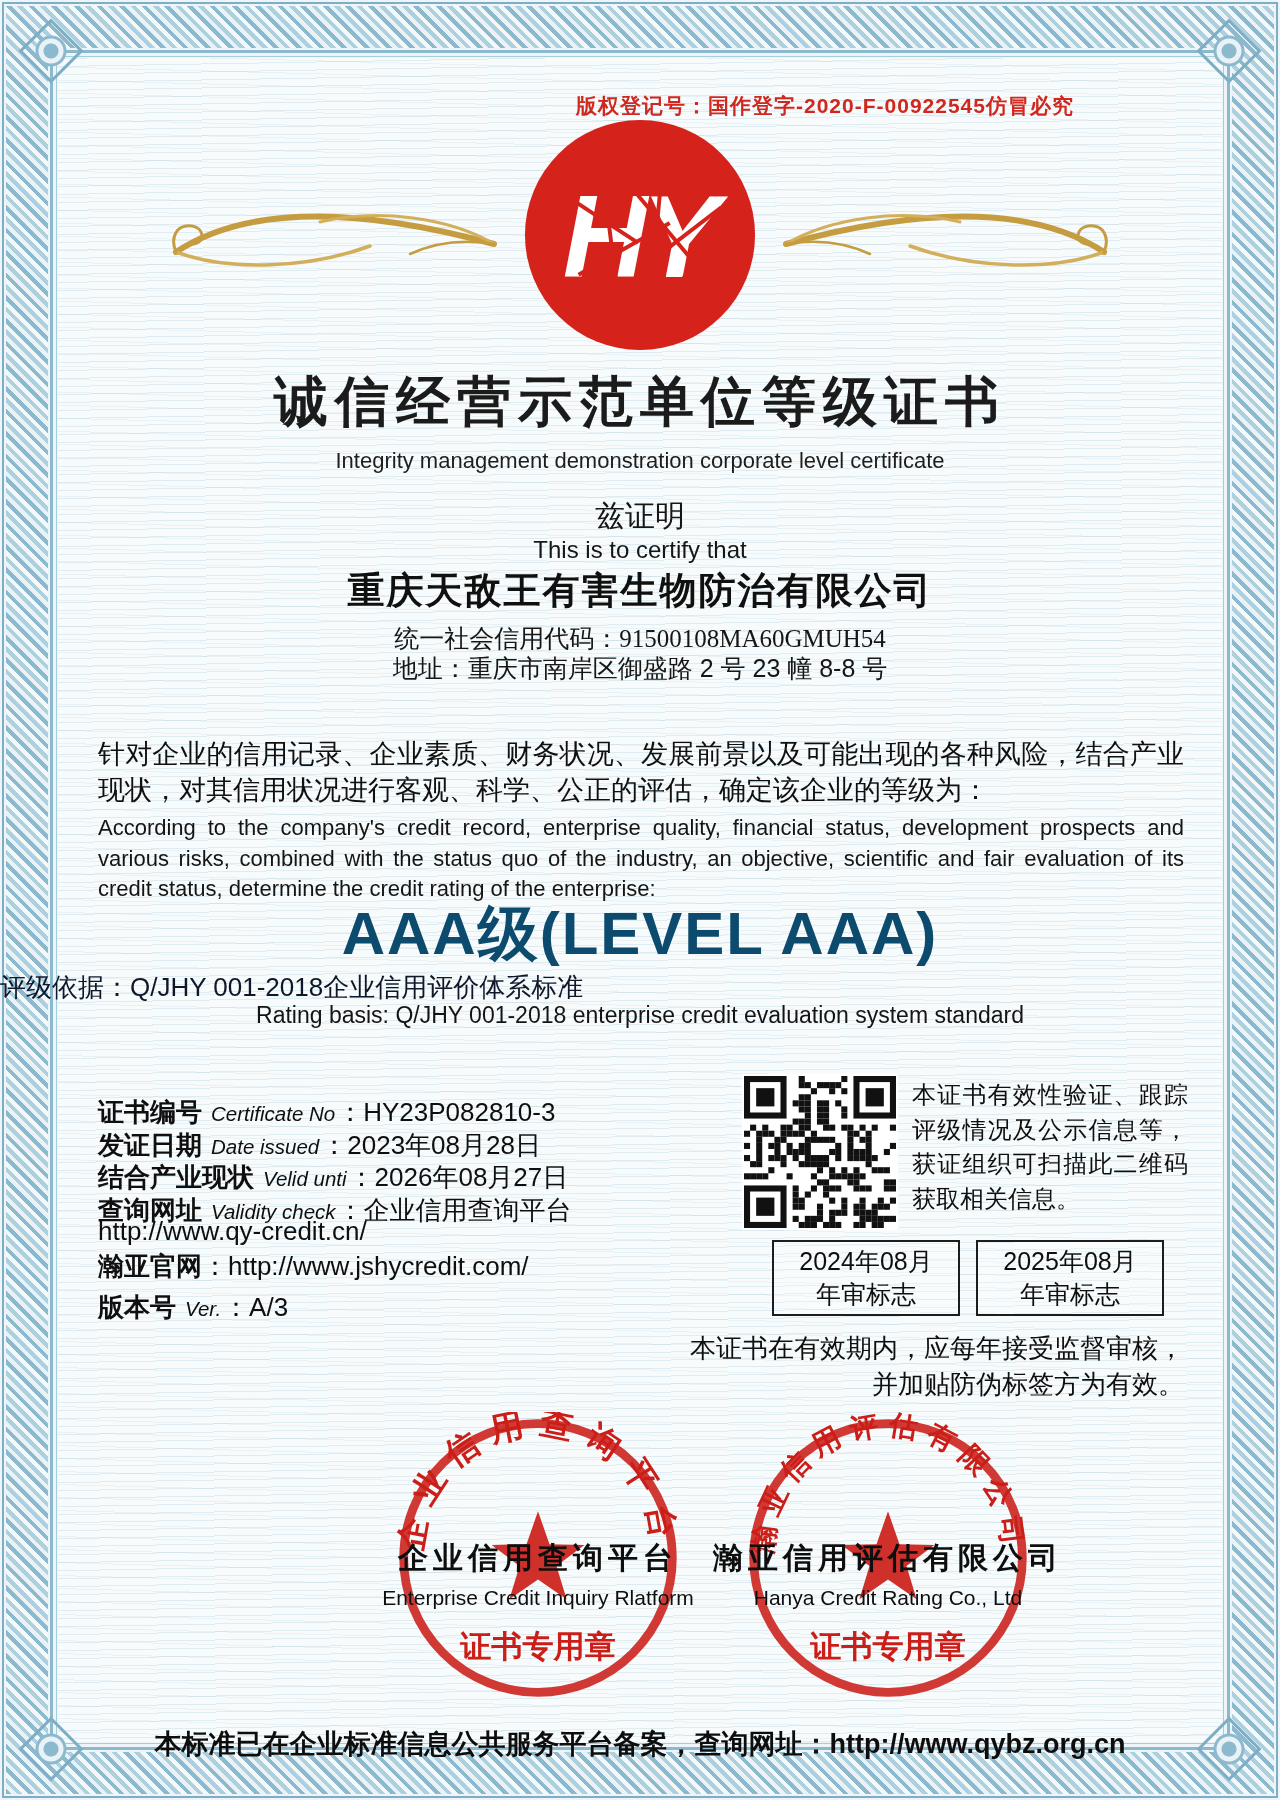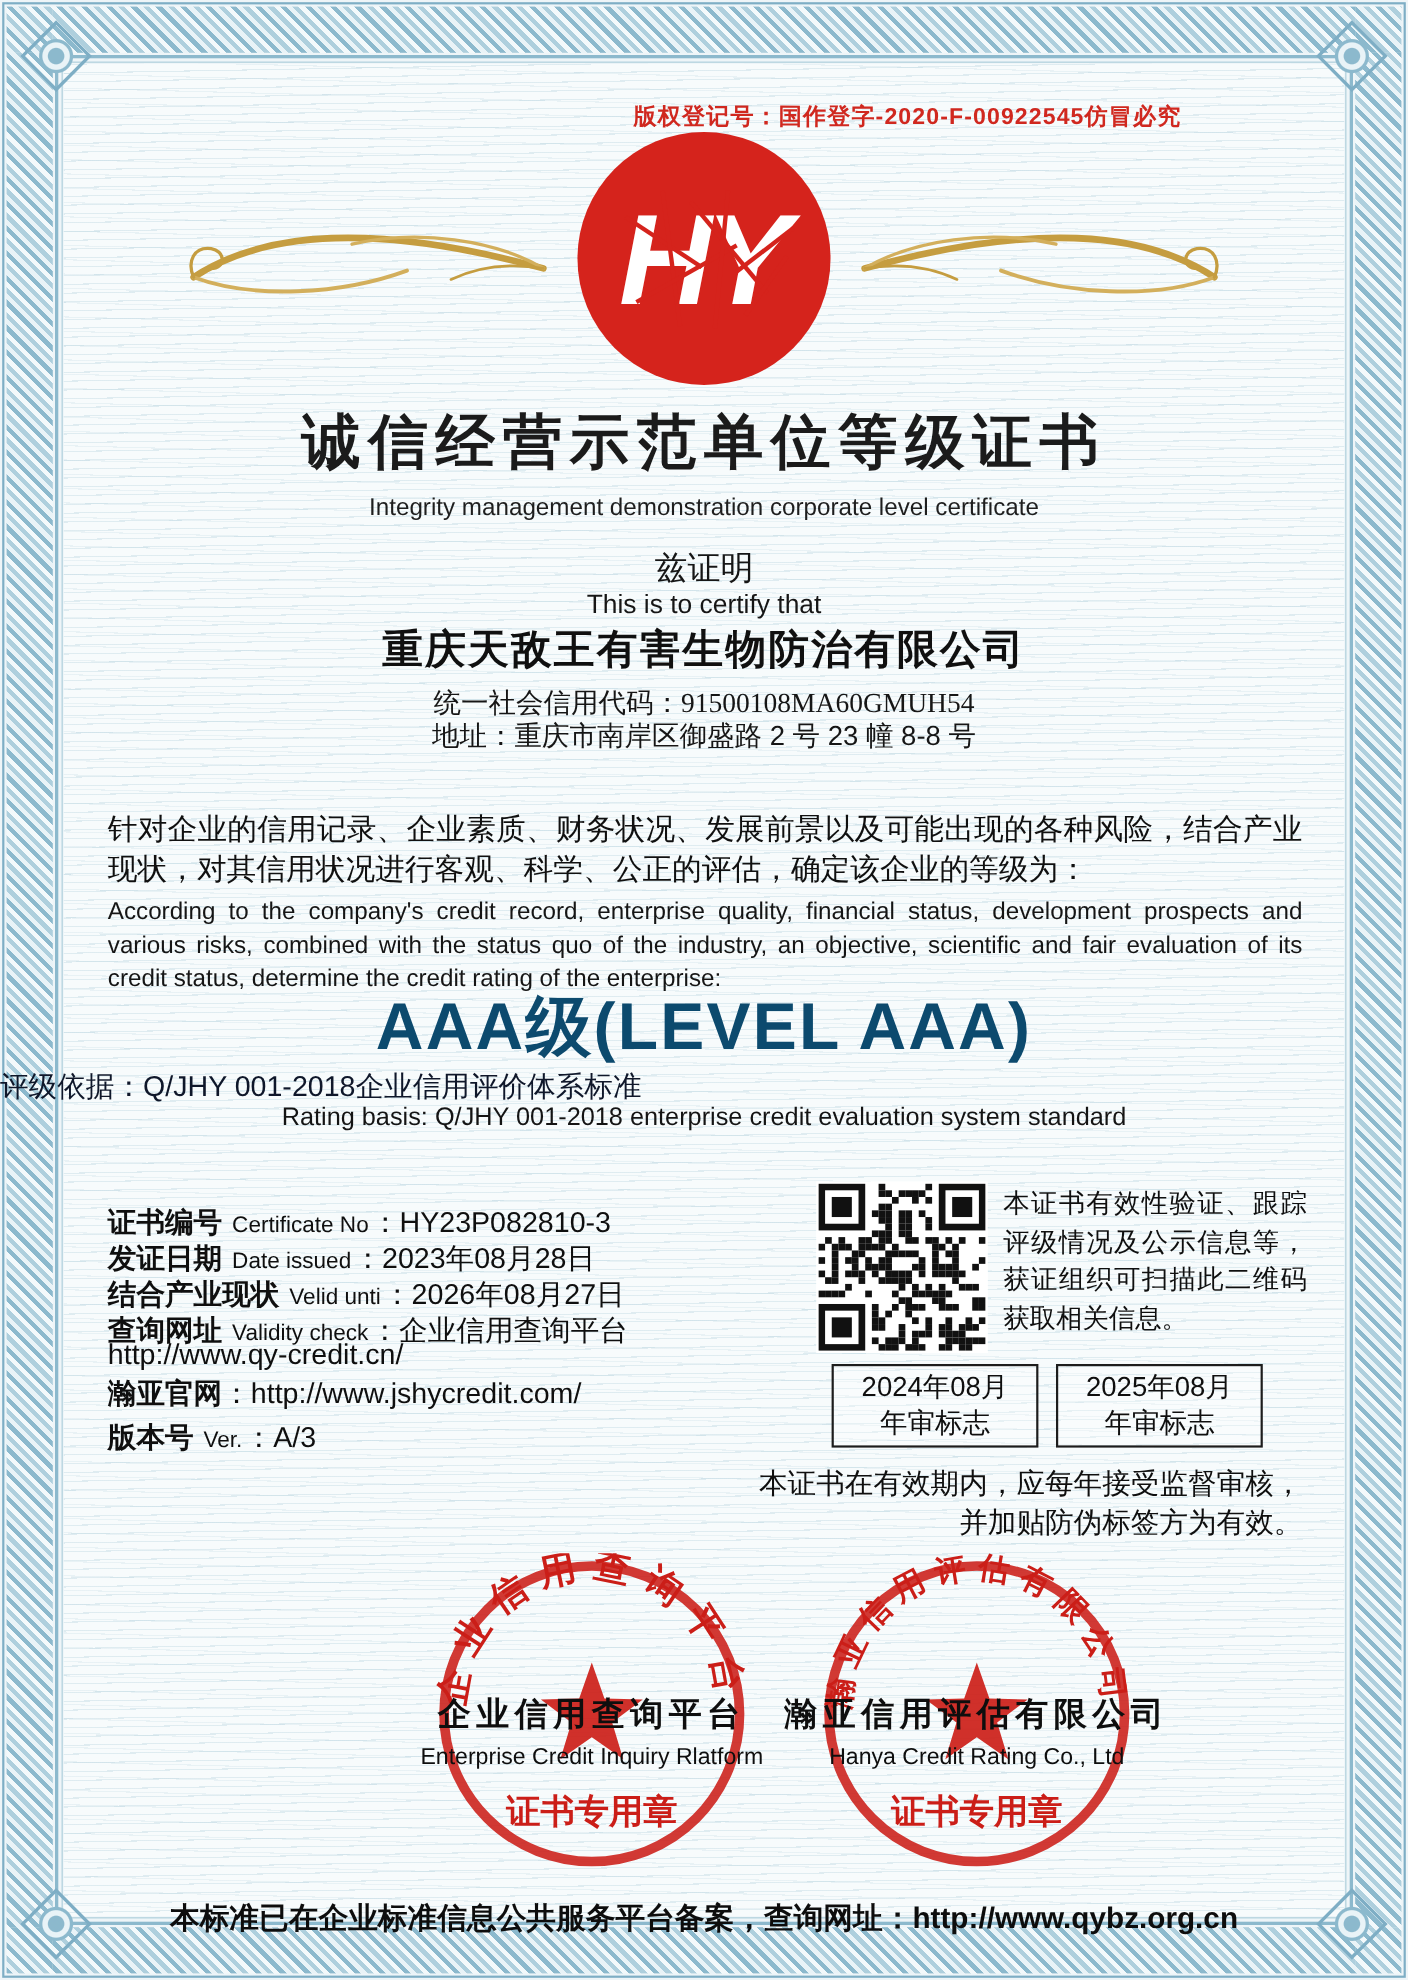--- a/index.html
+++ b/index.html
@@ -43,27 +43,27 @@
   .intro-zh{font-size:27px;line-height:1.32;text-align:justify;color:#101010;}
   .intro-en{margin-top:5px;font-size:22px;line-height:1.38;text-align:justify;color:#151515;}
   .rating{position:absolute;top:894px;left:0;right:0;text-align:center;
     font-size:60px;font-weight:bold;color:#0c4a6e;letter-spacing:2px;}
   .basis-zh{position:absolute;top:970px;left:0;right:0;font-size:26px;color:#0f172a;}
   .basis-en{position:absolute;top:1002px;left:0;right:0;text-align:center;font-size:23px;color:#141414;}
   
   .details{position:absolute;left:98px;top:1086px;}
   .detail-row{height:32.5px;display:flex;align-items:baseline;font-size:26px;color:#0f0f0f;white-space:nowrap;}
   .d-zh{font-weight:bold;}
-  .d-en{font-size:20.5px;margin:16px 2px 0 9px;}
+  .d-en{font-size:20.5px;margin:16px 2px 0 9px;font-style:italic;}
   .d-zh:empty,.d-en:empty{display:none;}
   .qr-wrap{position:absolute;left:742px;top:1074px;width:156px;height:156px;background:#fff;padding:2px;box-sizing:border-box;}
   .qr-wrap svg{width:100%;height:100%;display:block;background:#fff;}
   .qr-note{position:absolute;left:912px;top:1078px;width:276px;font-size:24px;line-height:1.44;
     text-align:justify;color:#0f0f0f;}
-  .badges{position:absolute;left:726px;top:1240px;display:flex;gap:16px;padding-left:30px;}
+  .badges{position:absolute;left:742px;top:1240px;display:flex;gap:16px;padding-left:30px;}
   .badge{width:184px;height:72px;border:2px solid #1d1d1d;display:flex;flex-direction:column;
     align-items:center;justify-content:center;font-size:25px;line-height:1.32;color:#0f0f0f;background:rgba(255,255,255,.25);}
   .annual-note{position:absolute;right:96px;top:1330px;text-align:right;font-size:26px;line-height:1.4;color:#0f0f0f;}
   
   .stamp{position:absolute;width:292px;height:292px;z-index:1;}
   .stamp.s-left{left:392px;top:1412px;}
   .stamp.s-right{left:742px;top:1412px;}
   svg text{font-family:"Liberation Sans",sans-serif;}
   .org{position:absolute;width:420px;text-align:center;z-index:3;}
   .org.o-left{left:328px;top:1538px;}

